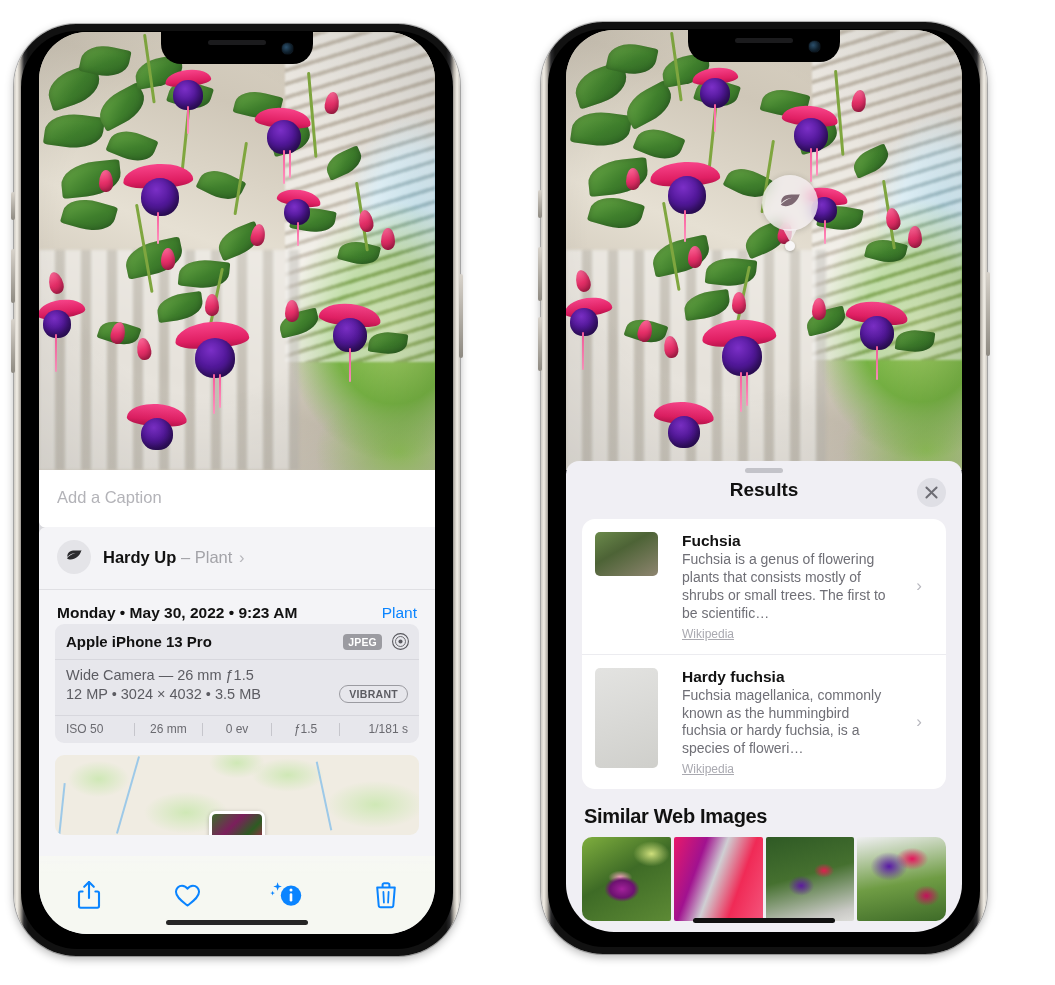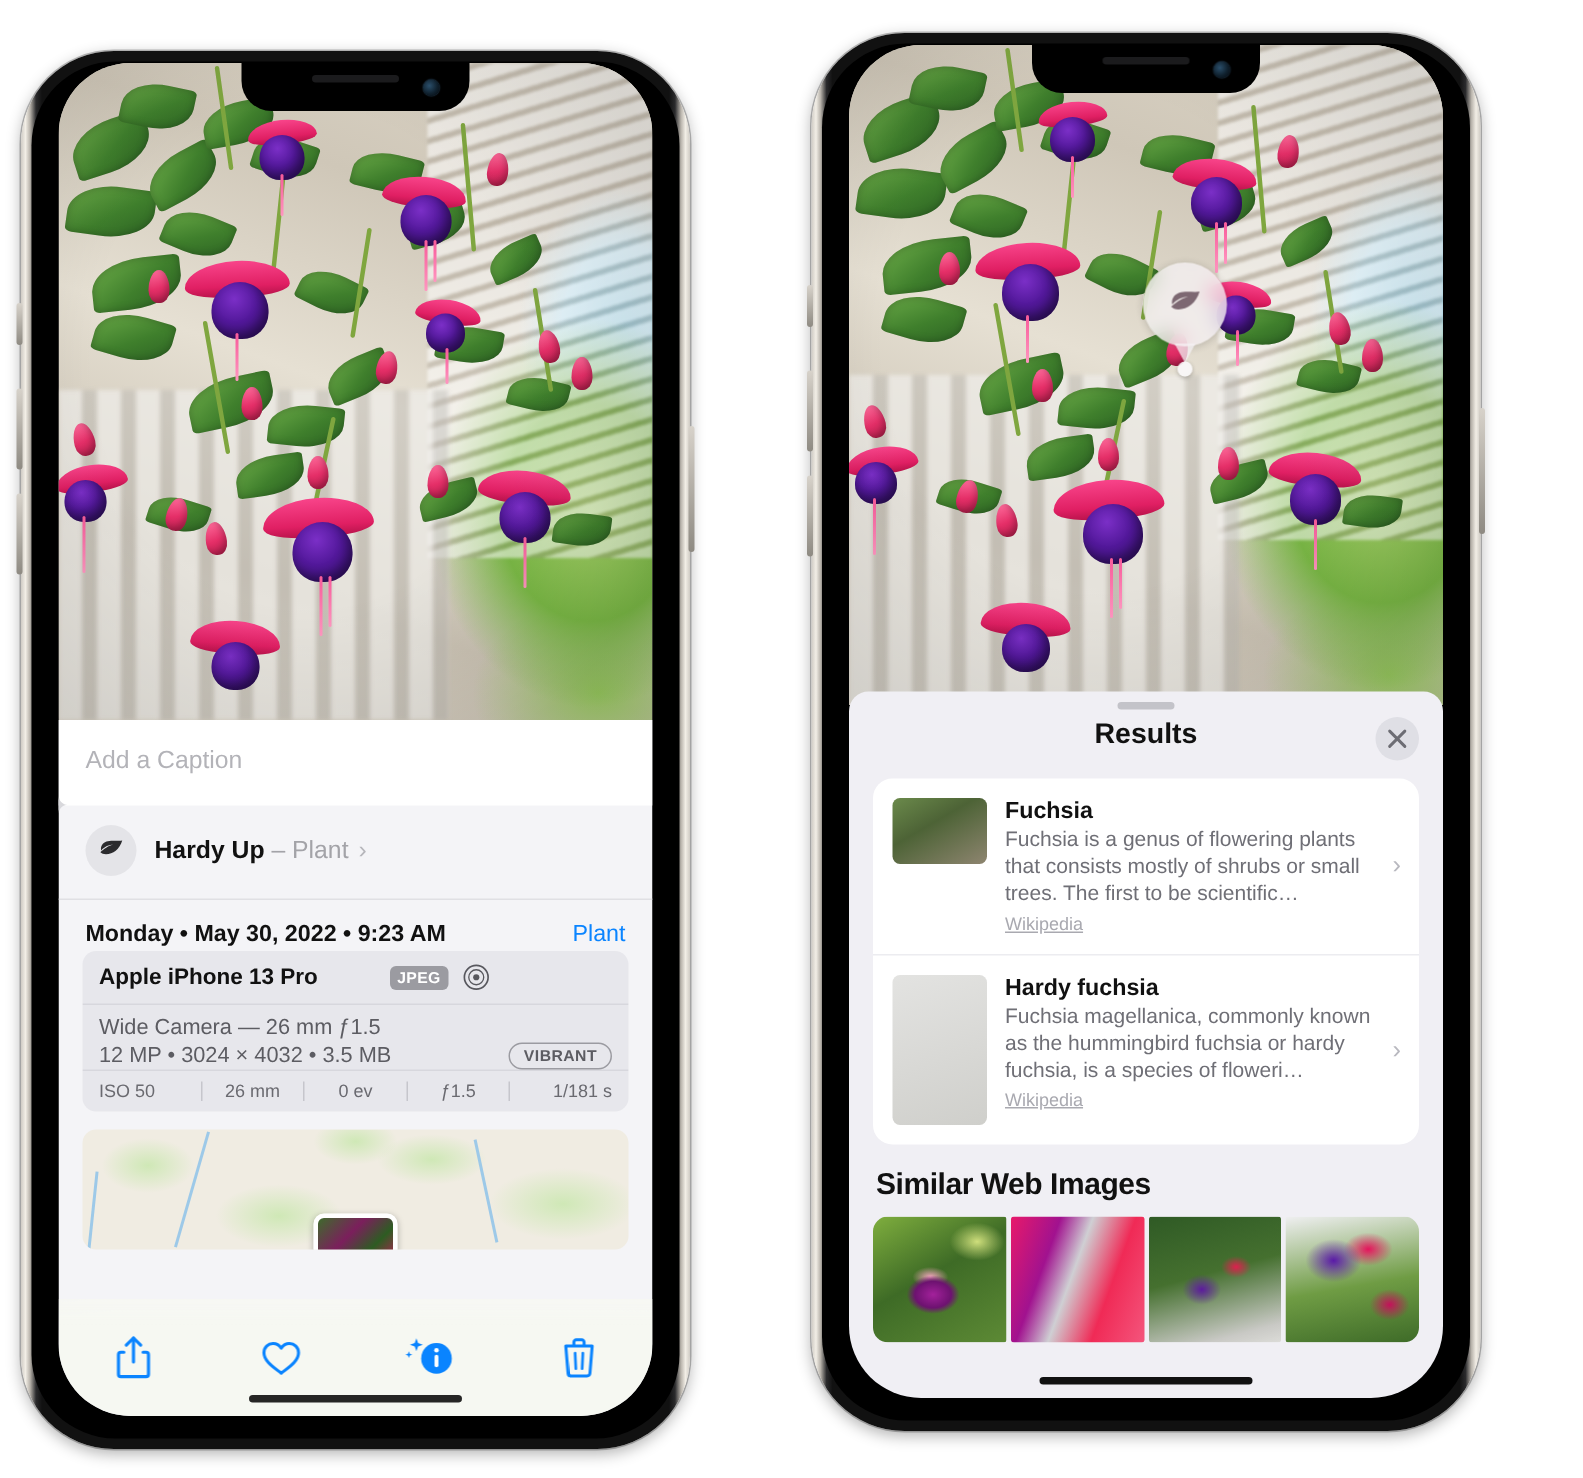--- a/index.html
+++ b/index.html
@@ -16,21 +16,21 @@
     position: absolute;
     width: 446px; height: 932px;
     border-radius: 62px;
     background: linear-gradient(90deg,
        #cfcbc4 0px, #f2eee6 3px, #b9b4ac 6px,
        #2a2a2c 10px, #111 14px,
        #111 432px, #2a2a2c 436px,
        #b9b4ac 440px, #f2eee6 443px, #cfcbc4 446px);
     box-shadow: 0 3px 10px rgba(0,0,0,.30), 0 0 0 1px rgba(0,0,0,.25);
   }
-  .phone.left  { left: 14px; top: 34px; }
+  .phone.left  { left: 14px; top: 24px; }
   .phone.right { left: 541px; top: 22px; }
 
   .chassis-inner {
     position: absolute; left: 7px; top: 7px;
     width: 432px; height: 918px;
     border-radius: 56px;
     background: #000;
   }
 
   
@@ -168,33 +168,32 @@
   .filename-row { display: flex; align-items: center; gap: 9px; padding: 4px 18px 12px 18px; }
   .filename { font-size: 15.5px; color: #3b3b40; }
 
   .cam-card {
     margin: 2px 16px 0 16px;
     background: #e7e7ec;
     border-radius: 9px;
     overflow: hidden;
   }
   .cam-head {
-    display: flex; align-items: center; 
+    display: flex; align-items: center; justify-content: space-between;
     padding: 8px 9px 8px 11px;
     border-bottom: 1px solid #d7d7dd;
-    gap: 48px;
   }
   .cam-model { font-size: 15px; font-weight: 700; color: #111; }
   .cam-head-right { display: flex; align-items: center; gap: 9px; }
   .tag-jpeg {
     background: #9b9ba1; color: #fff; font-size: 10.5px; font-weight: 700;
     padding: 2px 5px; border-radius: 4px; letter-spacing: .2px;
   }
   .aperture-ico { width: 19px; height: 19px; }
-  .cam-body { padding: 7px 11px 0 11px; border-bottom: 1px solid #d7d7dd; }
+  .cam-body { padding: 7px 11px 12px 11px; border-bottom: 1px solid #d7d7dd; }
   .cam-line1 { font-size: 14.5px; color: #5c5c62; }
   .cam-line2 { display: flex; align-items: center; justify-content: space-between; margin-top: 2px; }
   .cam-line2 span.t { font-size: 14.5px; color: #5c5c62; }
   .pill-vibrant {
     border: 1px solid #9b9ba1; border-radius: 11px; color: #5c5c62;
     font-size: 10.5px; font-weight: 600; padding: 2px 9px; letter-spacing: .3px;
   }
   .cam-exif { display: flex; align-items: center; padding: 6px 11px 7px 11px; }
   .cam-exif .x { flex: 1; text-align: center; font-size: 12px; color: #6a6a70; }
   .cam-exif .x:first-child { text-align: left; }
@@ -286,21 +285,21 @@
   }
   .sec-head {
     display: flex; align-items: baseline; justify-content: space-between;
     padding: 8px 18px 9px 18px;
   }
   .sec-title { font-size: 20px; font-weight: 700; color: #111; letter-spacing: -.3px; }
   .sec-action { font-size: 14.5px; color: #8c8c93; }
   .card-white {
     margin: 0 16px; background: #fff; border-radius: 13px; overflow: hidden;
   }
-  .kn-row { display: flex; align-items: flex-start; gap: 12px; padding: 13px 12px 13px 13px; }
+  .kn-row { display: flex; align-items: flex-start; gap: 24px; padding: 13px 24px 13px 13px; }
   .kn-row + .kn-row { border-top: 1px solid #ececf0; }
   .kn-thumb { flex: 0 0 auto; border-radius: 5px; overflow: hidden; position: relative; }
   .kn-thumb.a { width: 63px; height: 44px; background: linear-gradient(150deg,#6b8a4b 0%,#4d6336 40%,#8e8570 100%); }
   .kn-thumb.b { width: 63px; height: 100px; background: linear-gradient(160deg,#e3e3e1 0%,#d8d8d5 55%,#cfcfcb 100%); }
   .kn-text { flex: 1 1 auto; min-width: 0; }
   .kn-title { font-size: 15.5px; font-weight: 700; color: #111; margin-bottom: 1px; }
   .kn-desc { font-size: 14px; line-height: 1.28; color: #6f6f76; }
   .kn-src { font-size: 12px; color: #a9a9b0; margin-top: 4px; text-decoration: underline; }
   .kn-chev { flex: 0 0 auto; align-self: center; color: #b8b8bf; font-size: 17px; }
 

